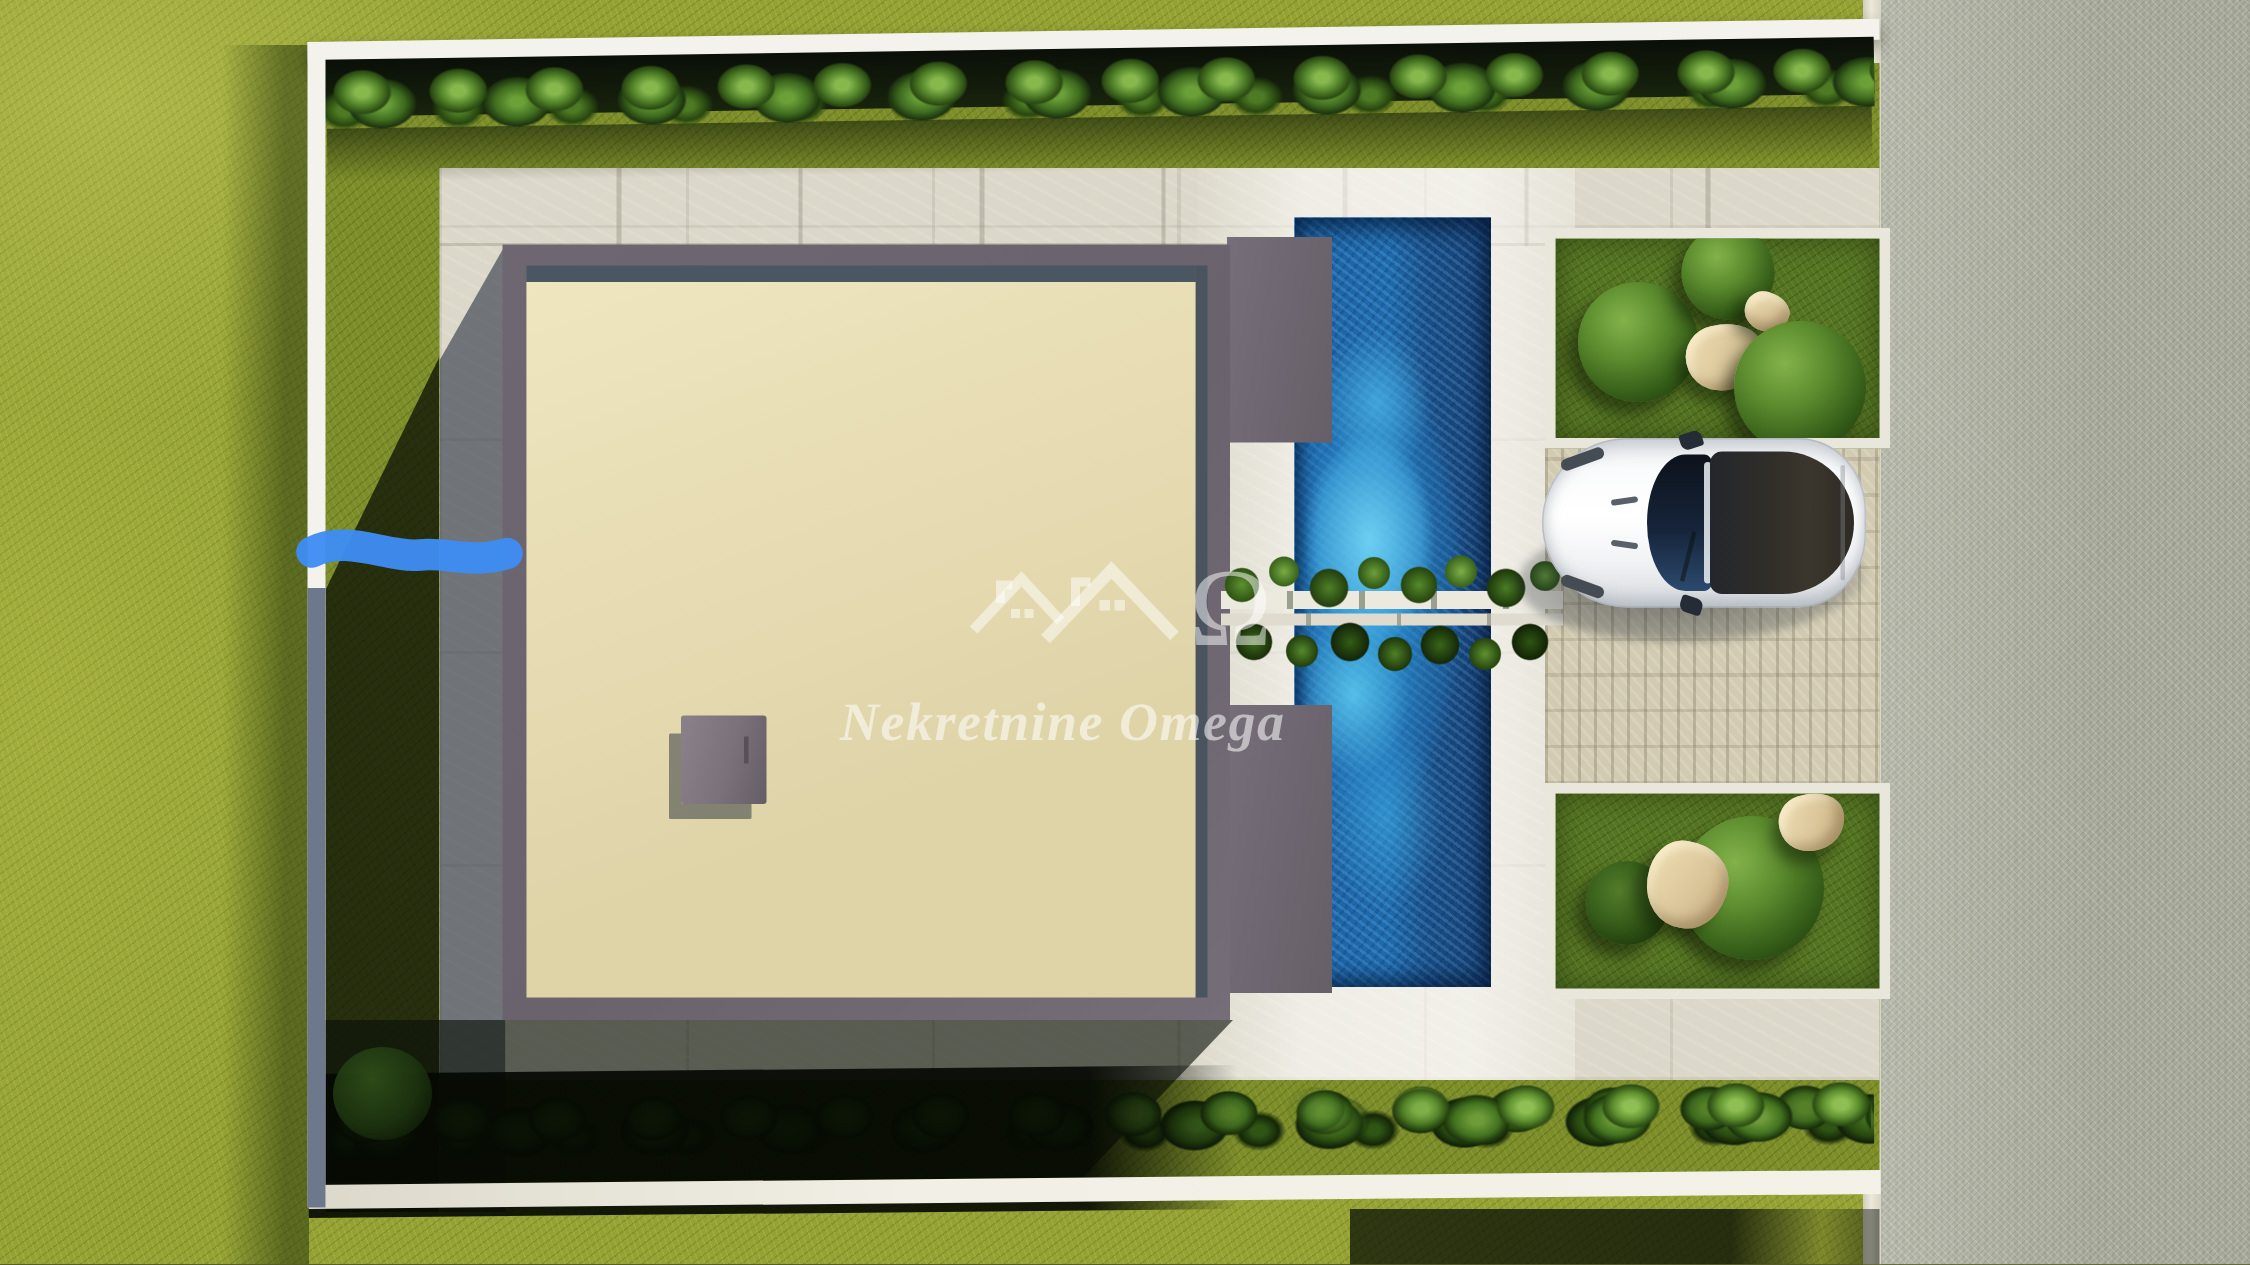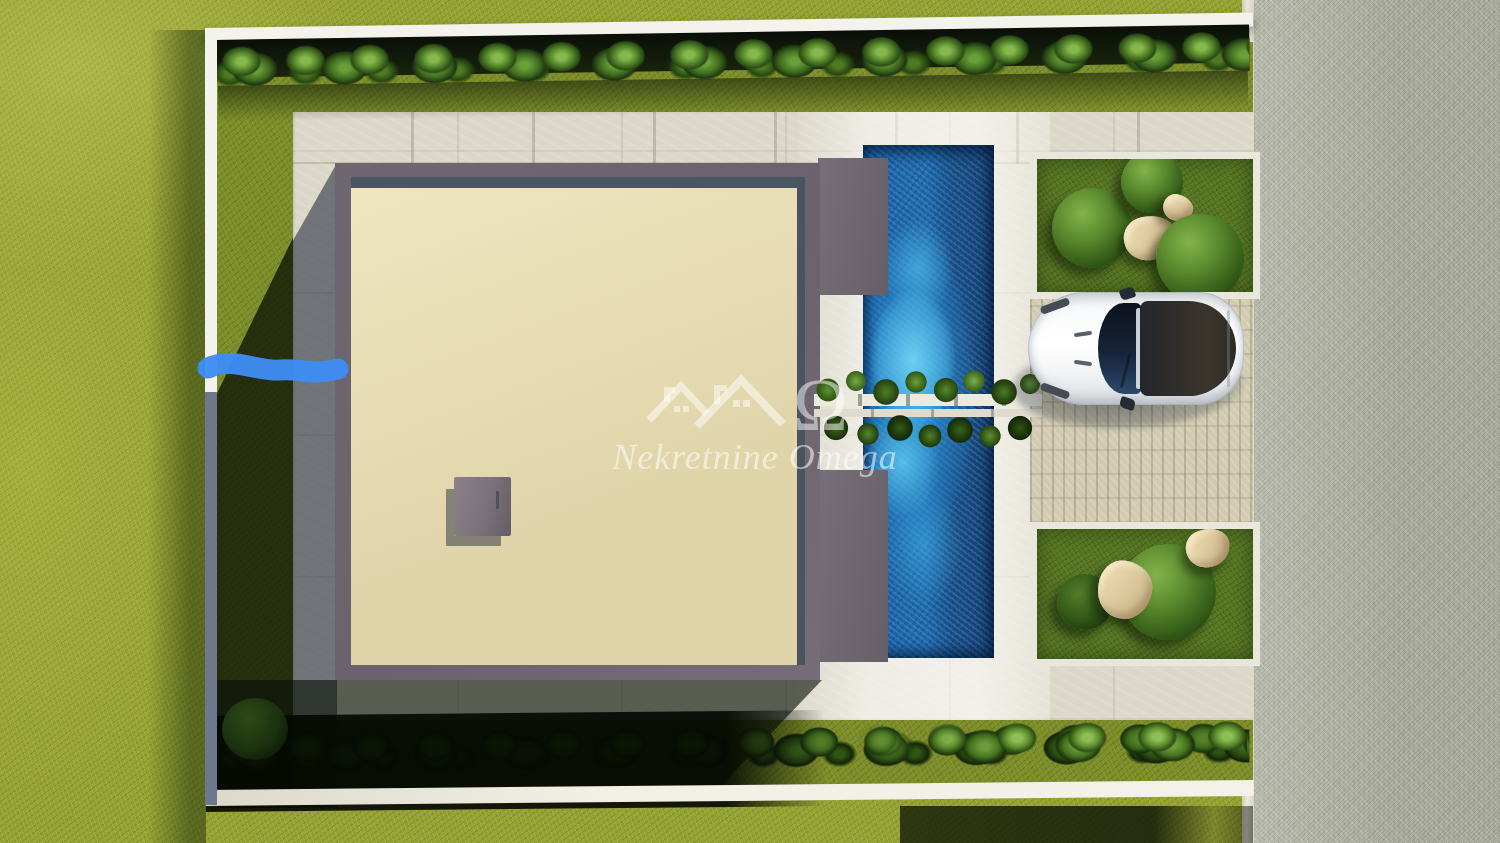--- a/index.html
+++ b/index.html
@@ -181,22 +181,22 @@
     background-size:70px 70px, 94px 70px;
     -webkit-mask-image:linear-gradient(to right, transparent, #000 35%);
     mask-image:linear-gradient(to right, transparent, #000 35%);}
   .wall-bottom{left:0;top:74px;width:100%;height:16px;
     background:linear-gradient(90deg,#dcd9cb,#f2f0e6 38%,#f4f2e8);}
   .wall-left{left:205px;top:28px;width:12px;height:777px;background:#f3f2ec;}
   .corner-bush{left:222px;top:698px;width:66px;height:62px;border-radius:50%;
     background:radial-gradient(circle at 40% 35%, #31511a, #1d3410 55%, #0d1806 85%);opacity:0.9;}
 
   
-  .watermark-text{left:560px;top:436px;width:390px;text-align:center;
-    font-family:"Liberation Serif",serif;font-style:italic;font-weight:normal;font-size:36px;
+  .watermark-text{left:560px;top:460px;width:390px;
+    font-family:"Liberation Serif",serif;font-style:italic;font-weight:bold;font-size:36px;
     letter-spacing:1px;color:rgba(255,255,255,0.55);}
   .wm-logo{left:645px;top:368px;}
   .marker-svg{left:196px;top:346px;}
 </style>
 </head>
 <body>
 
 <div id="stage">
 
   <div class="abs lawn"></div>

